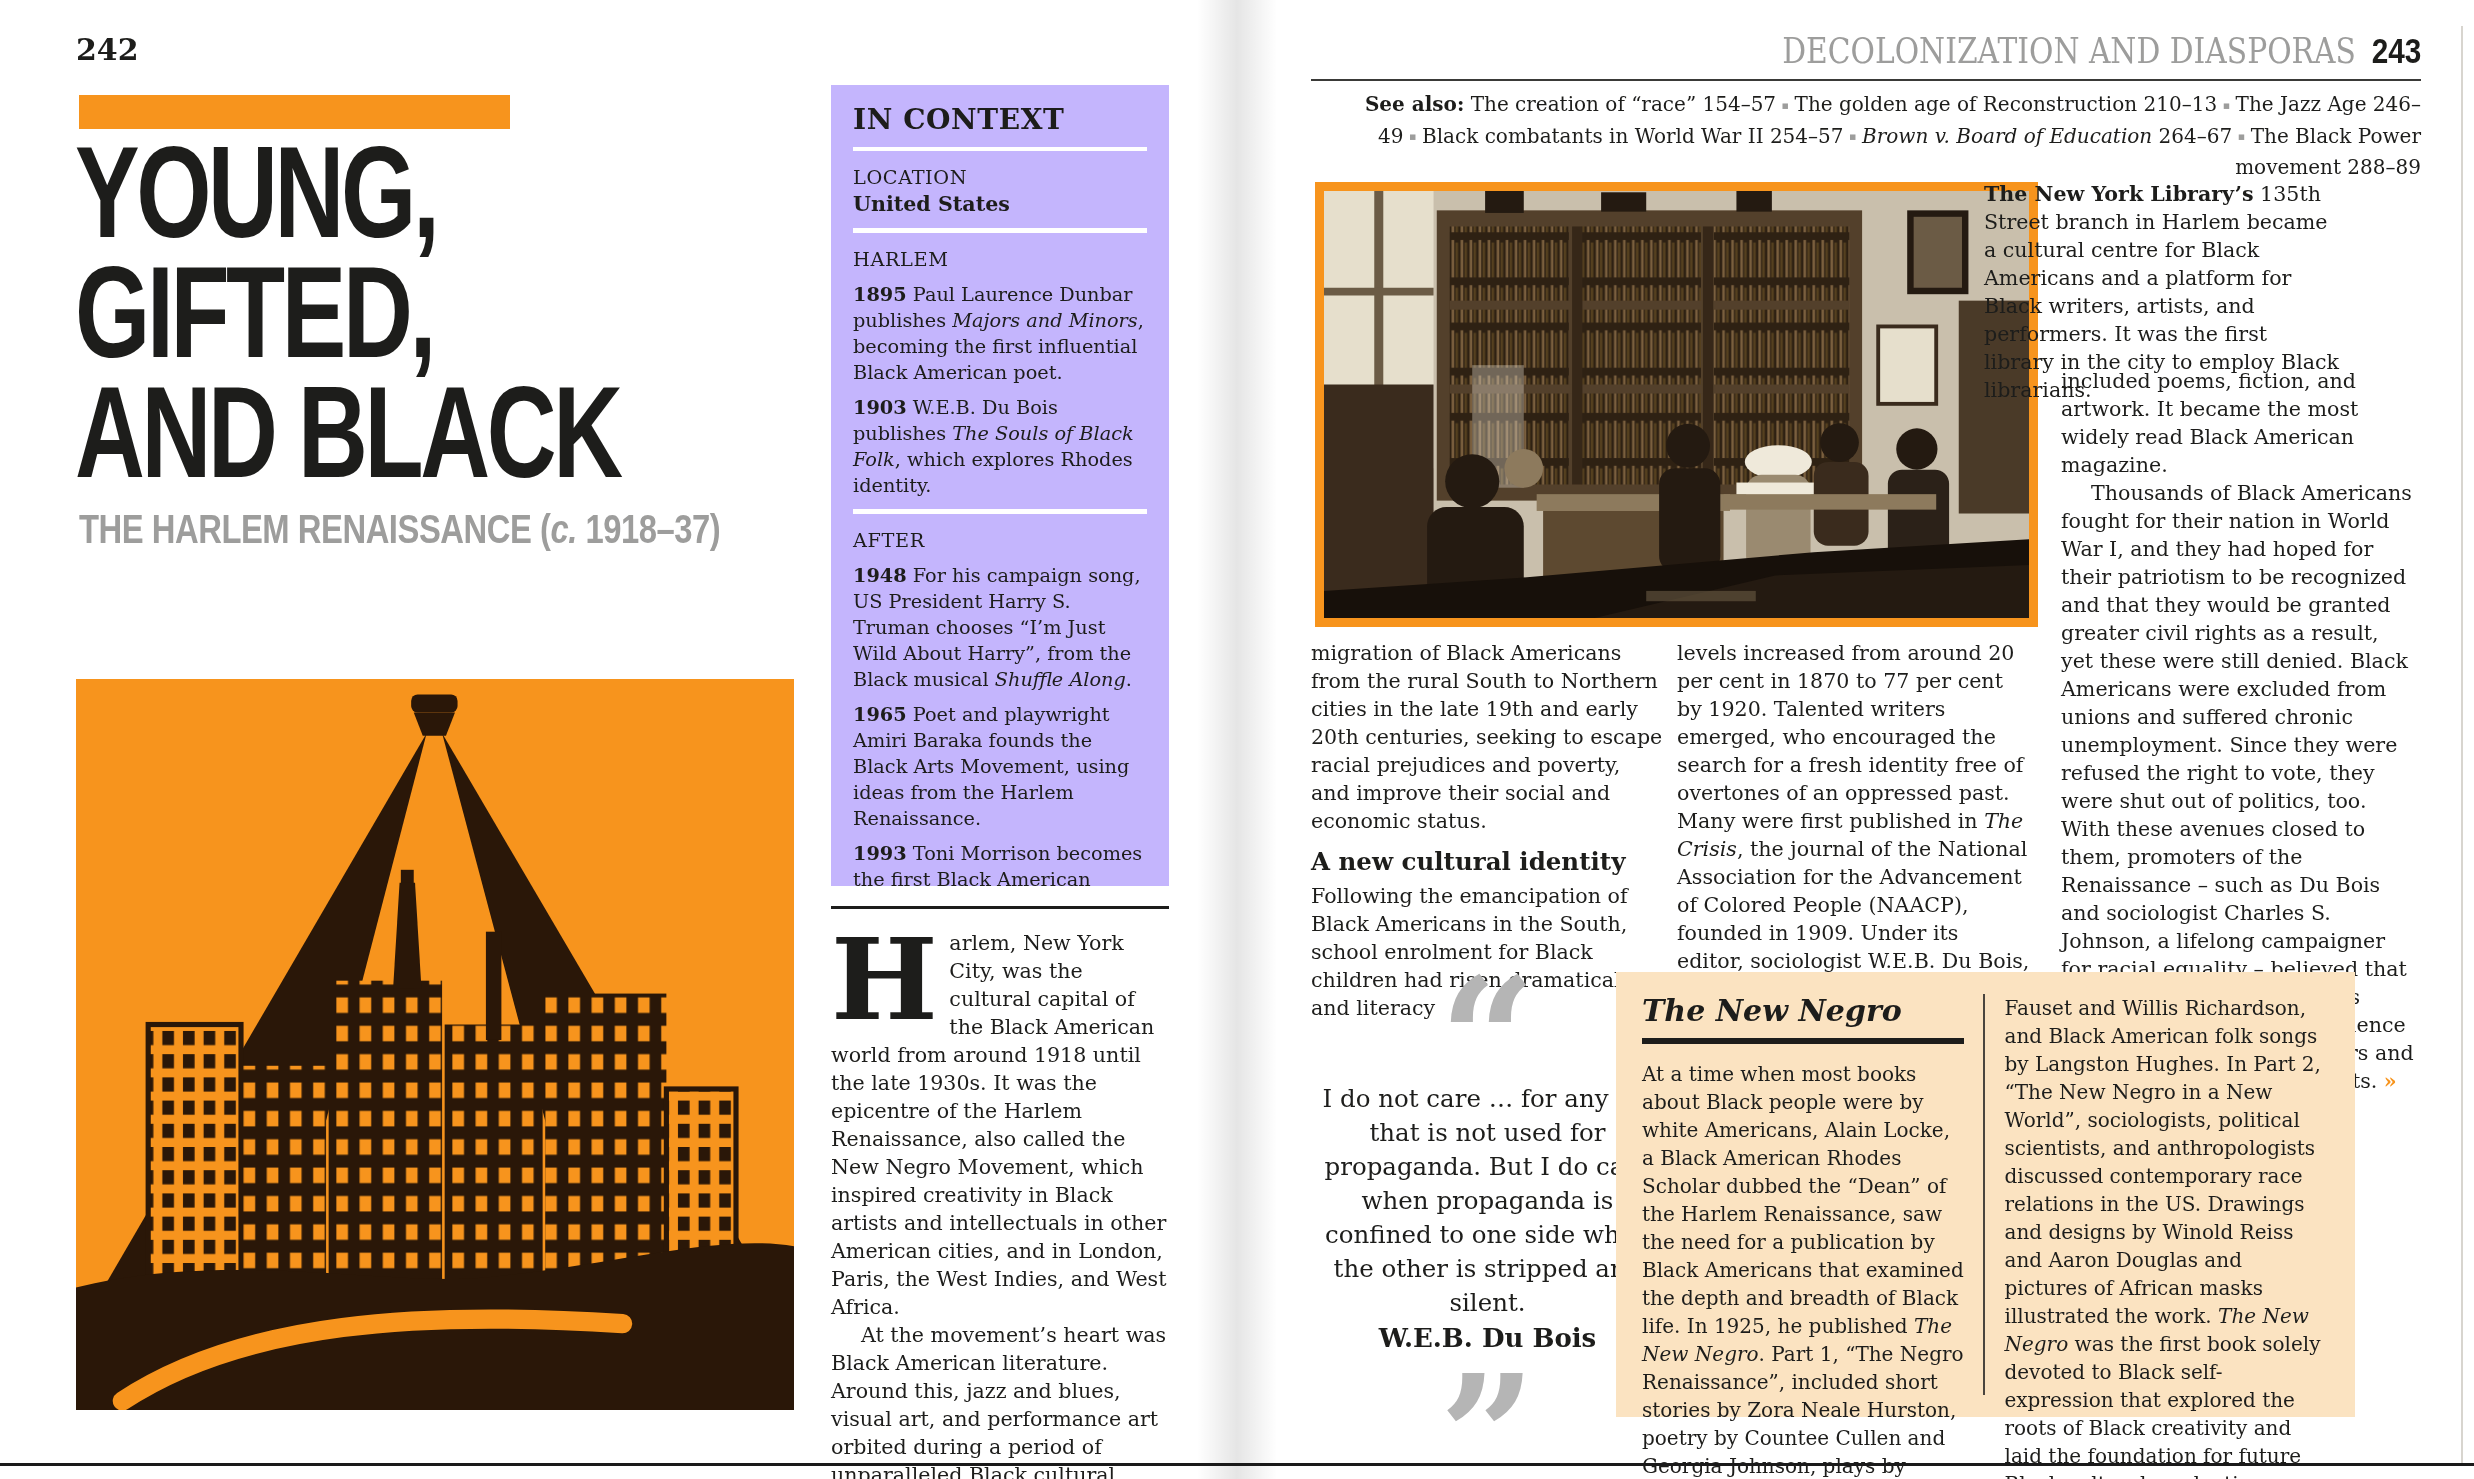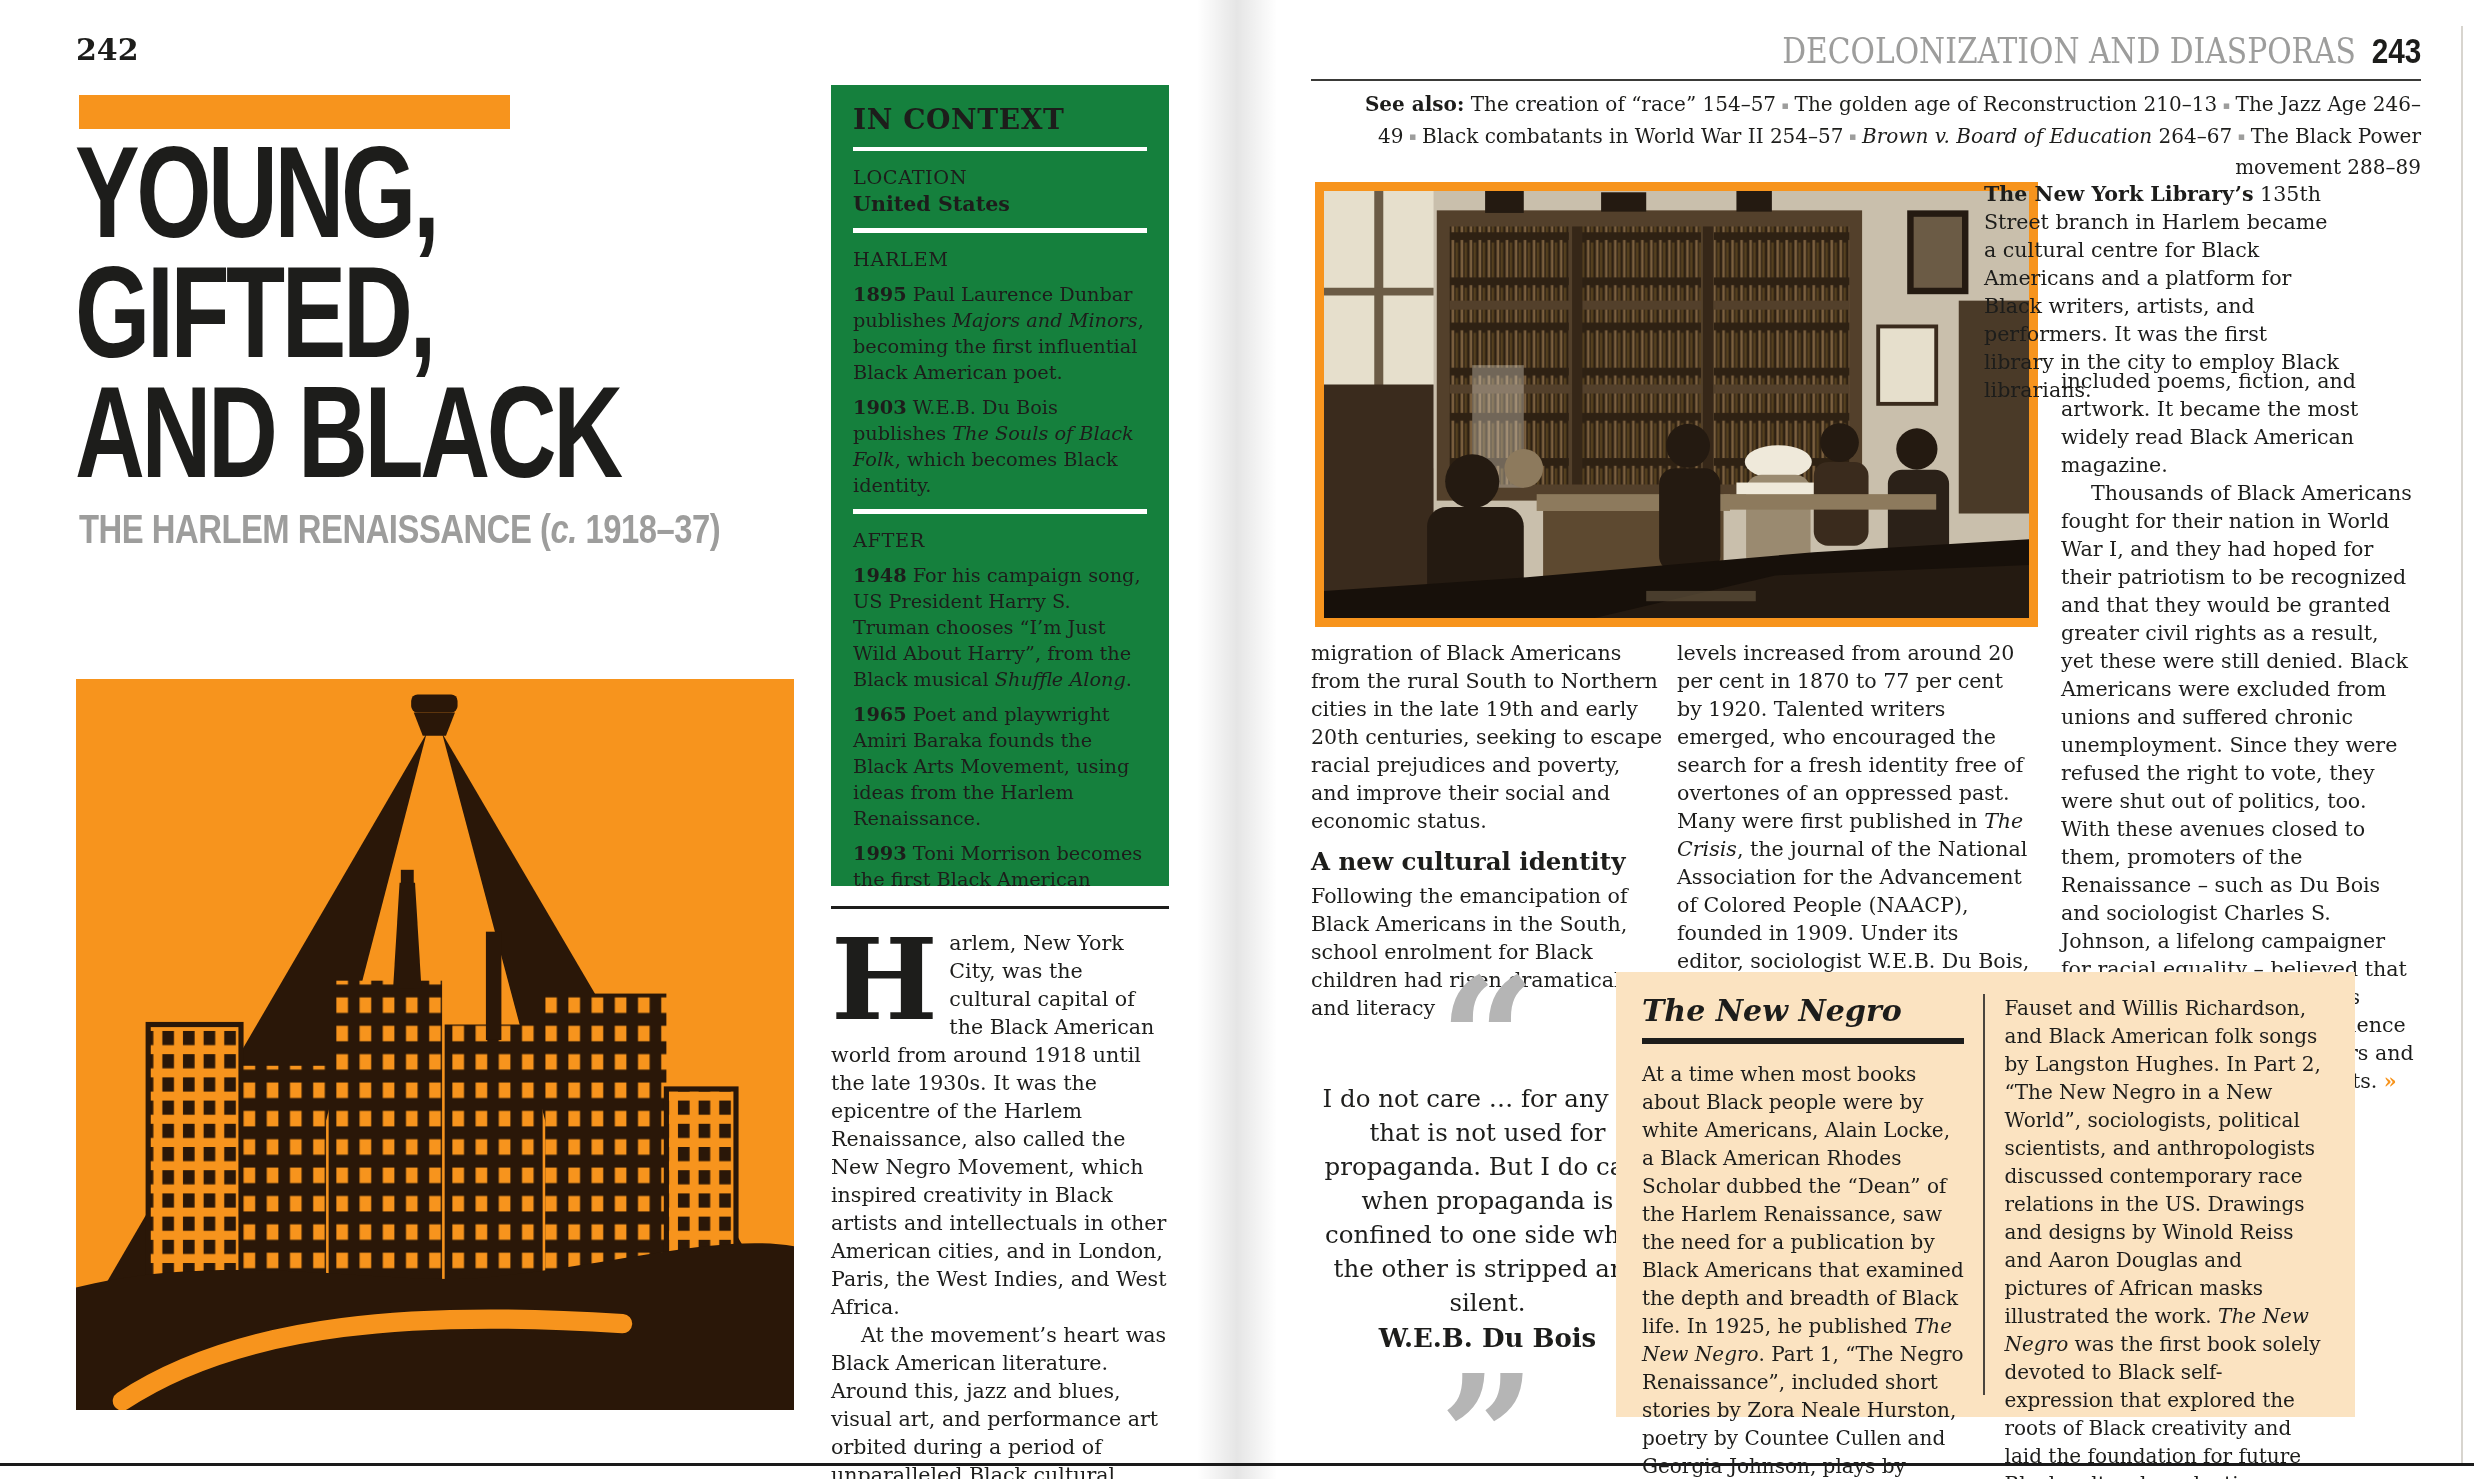--- a/index.html
+++ b/index.html
@@ -20,21 +20,21 @@
   .page-num{font-size:30px;font-weight:bold;}
   .cond{font-family:"Liberation Sans",sans-serif;font-weight:bold;}
   .title-line{height:120px;}
   .title-line>span{display:inline-block;transform:scaleX(0.75);transform-origin:left top;
         font-size:129px;line-height:120px;letter-spacing:-4.5px;white-space:nowrap;color:#1d1d1b;}
   .subtitle span.inner{display:inline-block;transform:scaleX(0.80);transform-origin:left top;
         font-size:41px;line-height:41px;letter-spacing:-0.6px;color:#9d9d9c;white-space:nowrap;}
   .orange-band{background:#f7941d;}
 
   
-  .sidebar{background:#15803d;padding:19.3px 22px;box-sizing:border-box;overflow:hidden;}
+  .sidebar{background:#c4b5fd;padding:19.3px 22px;box-sizing:border-box;overflow:hidden;}
   .sidebar h2{font-size:28px;line-height:32px;margin:0 0 9px 0;font-weight:bold;letter-spacing:0.6px;}
   .sb-rule{height:4.5px;background:#ffffff;margin:10.3px 0 14px 0;}
   .sb-label{font-size:19.3px;line-height:26px;letter-spacing:0.6px;}
   .sb-value{font-size:20.6px;line-height:27px;font-weight:bold;}
   .sb-event{font-size:19.3px;line-height:26px;margin-top:9px;}
   .sb-event .year{font-weight:bold;}
 
   
   .col-rule{height:2.6px;background:#1d1d1b;}
   .dropcap{float:left;font-size:113px;line-height:89px;font-weight:bold;margin:6.4px 11.6px 0 0;}
@@ -123,21 +123,21 @@
   </div>
 
   <div class="abs sidebar" style="left:831px;top:85px;width:338px;height:801px;">
     <h2>IN CONTEXT</h2>
     <div class="sb-rule"></div>
     <div class="sb-label">LOCATION</div>
     <div class="sb-value">United States</div>
     <div class="sb-rule"></div>
     <div class="sb-label">HARLEM</div>
     <div class="sb-event"><span class="year">1895</span><span><span> Paul Laurence Dunbar publishes </span><span class="seg-i">Majors and Minors</span><span>, becoming the first influential Black American poet.</span></span></div>
-    <div class="sb-event"><span class="year">1903</span><span><span> W.E.B. Du Bois publishes </span><span class="seg-i">The Souls of Black Folk</span><span>, which becomes Black identity.</span></span></div>
+    <div class="sb-event"><span class="year">1903</span><span><span> W.E.B. Du Bois publishes </span><span class="seg-i">The Souls of Black Folk</span><span>, which explores Rhodes identity.</span></span></div>
     <div class="sb-rule"></div>
     <div class="sb-label">AFTER</div>
     <div class="sb-event"><span class="year">1948</span><span><span> For his campaign song, US President Harry S. Truman chooses “I’m Just Wild About Harry”, from the Black musical </span><span class="seg-i">Shuffle Along</span><span>.</span></span></div>
     <div class="sb-event"><span class="year">1965</span><span><span> Poet and playwright Amiri Baraka founds the Black Arts Movement, using ideas from the Harlem Renaissance.</span></span></div>
     <div class="sb-event"><span class="year">1993</span><span><span> Toni Morrison becomes the first Black American woman to win the Nobel Prize for Literature.</span></span></div>
   </div>
 
   <div class="abs col-rule" style="left:831px;top:906px;width:338px;"></div>
   <div class="abs body-text" style="left:831px;top:929px;width:338px;">
     <p><span class="dropcap">H</span><span>arlem, New York City, was the cultural capital of the Black American world from around 1918 until the late 1930s. It was the epicentre of the Harlem Renaissance, also called the New Negro Movement, which inspired creativity in Black artists and intellectuals in other American cities, and in London, Paris, the West Indies, and West Africa.</span></p>

